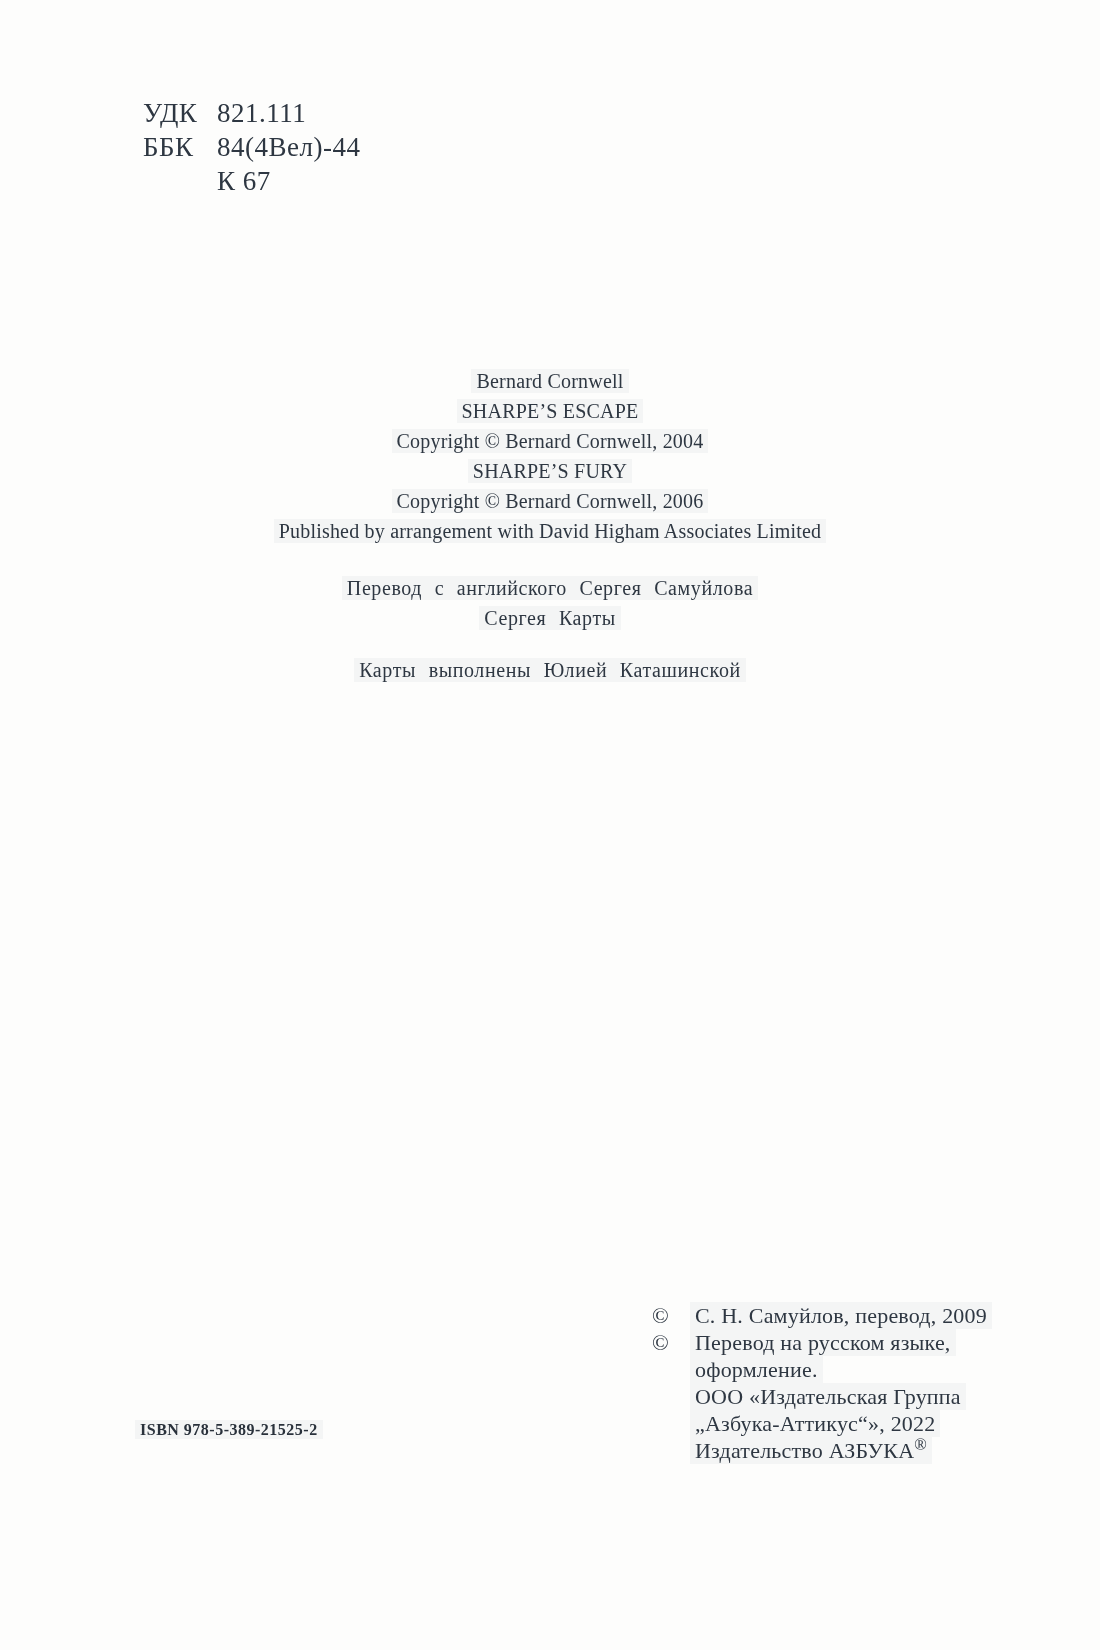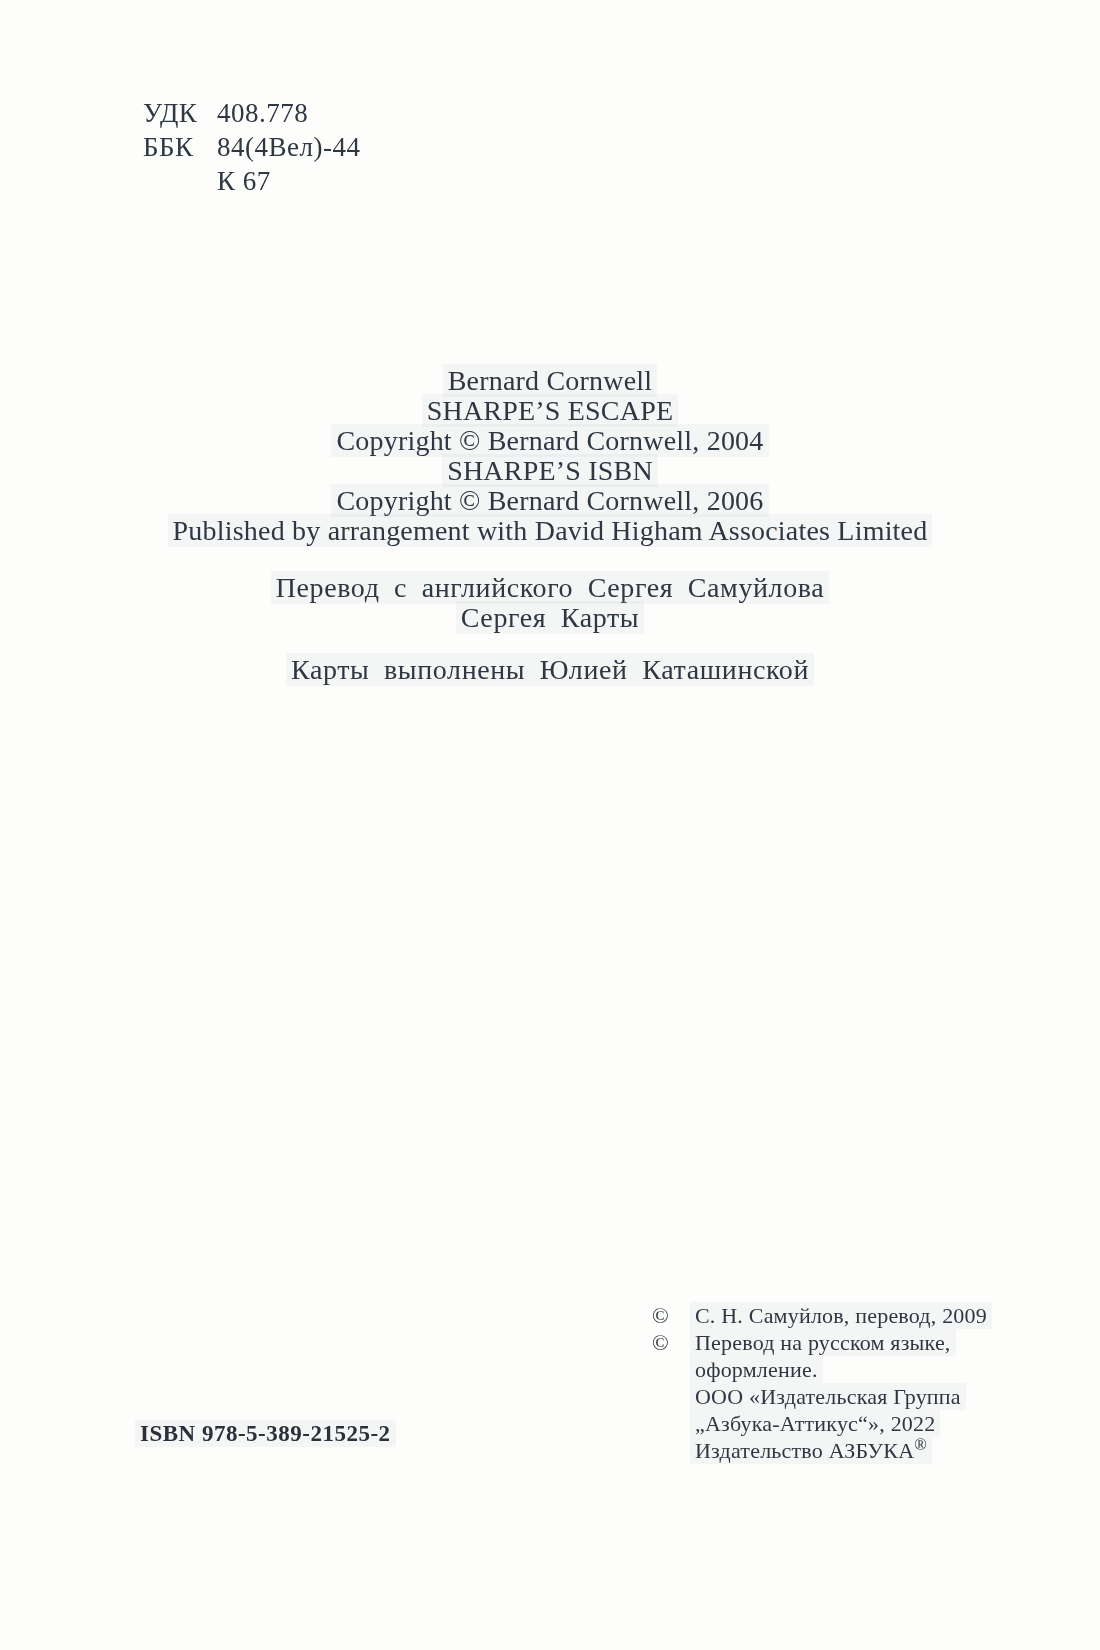--- a/index.html
+++ b/index.html
@@ -28,21 +28,21 @@
   }
   .code-row { display: flex; height: 34px; }
   .code-label { width: 74px; flex: 0 0 74px; }
   
   .center-col {
     position: absolute;
     left: 0;
     top: 366px;
     width: 1100px;
     text-align: center;
-    font-size: 28px;
+    font-size: 20px;
     line-height: 30px;
     letter-spacing: 0.2px;
   }
   .ru-spaced { word-spacing: 7px; letter-spacing: 0.6px; }
   .mt-block1 { margin-top: 27px; }
   .mt-block2 { margin-top: 20px; }
   .mt-block3 { margin-top: 22px; }
   
   .credits {
     position: absolute;
@@ -54,51 +54,51 @@
     letter-spacing: 0.2px;
   }
   .credit-line { position: relative; padding-left: 38px; }
   .credit-marker { position: absolute; left: 0; top: 0; }
   .credits sup { font-size: 0.75em; line-height: 0; }
   
   .isbn {
     position: absolute;
     left: 135px;
     top: 1421px;
-    font-size: 23px;
+    font-size: 16px;
     font-weight: bold;
     letter-spacing: 0.5px;
     color: #29313b;
   }
 </style>
 </head>
 <body>
 
 <div class="page">
 
   <div class="codes">
     <div class="code-row">
       <span class="code-label">УДК</span>
-      <span>408.778</span>
+      <span>821.111</span>
     </div>
     <div class="code-row">
       <span class="code-label">ББК</span>
       <span>84(4Вел)-44</span>
     </div>
     <div class="code-row">
       <span class="code-label"></span>
       <span>К 67</span>
     </div>
   </div>
 
   <div class="center-col">
     <div><span class="band">Bernard Cornwell</span></div>
     <div><span class="band">SHARPE’S ESCAPE</span></div>
     <div><span class="band">Copyright © Bernard Cornwell, 2004</span></div>
-    <div><span class="band">SHARPE’S ISBN</span></div>
+    <div><span class="band">SHARPE’S FURY</span></div>
     <div><span class="band">Copyright © Bernard Cornwell, 2006</span></div>
     <div><span class="band">Published by arrangement with David Higham Associates Limited</span></div>
 
     <div class="ru-spaced mt-block1"><span class="band">Перевод с английского Сергея Самуйлова</span></div>
 
     <div class="ru-spaced"><span class="band">Сергея Карты</span></div>
 
     <div class="ru-spaced mt-block3"><span class="band">Карты выполнены Юлией Каташинской</span></div>
   </div>
 

